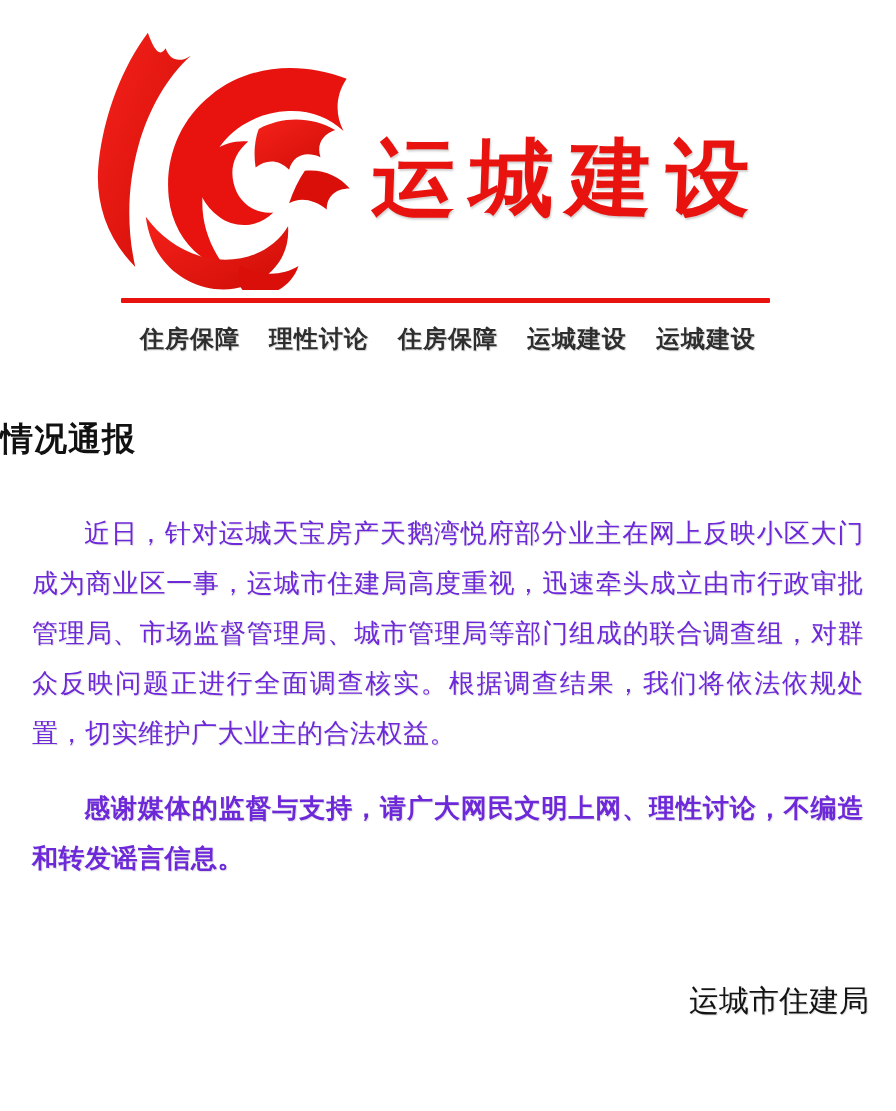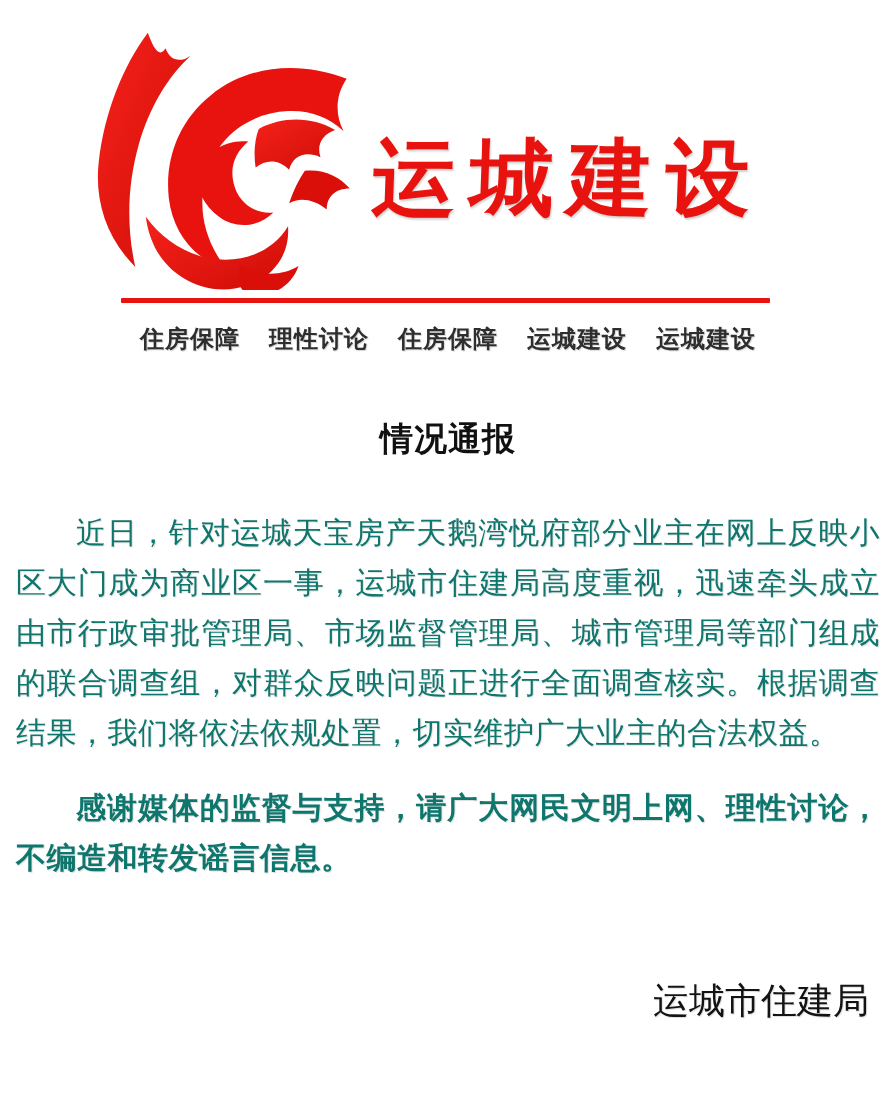--- a/index.html
+++ b/index.html
@@ -57,45 +57,45 @@
     color: #2e2e2e;
     text-decoration: none;
     letter-spacing: 1px;
     text-shadow: 1px 1px 1px rgba(150,150,150,0.4);
     cursor: pointer;
   }
 
   
   .notice-title {
     margin-top: 68px;
-    text-align: center;
+    text-align: left;
     font-size: 33px;
     line-height: 38px;
     font-weight: 600;
     color: #111;
     letter-spacing: 1px;
   }
   .body-text {
-    margin: 0 16px;
-    font-size: 30px;
+    margin: 0 32px;
+    font-size: 26px;
     line-height: 50px;
     text-align: justify;
     text-indent: 2em;
-    color: #0f766e;
+    color: #6d28d9;
     letter-spacing: 0.5px;
     text-shadow: 1px 1px 1px rgba(160,160,160,0.35);
   }
   .p1 { margin-top: 50px; }
   .p2 { margin-top: 25px; font-weight: bold; }
 
   .signature {
     margin-top: 97px;
     margin-right: 27px;
     text-align: right;
-    font-size: 36px;
+    font-size: 30px;
     line-height: 42px;
     color: #131313;
     text-shadow: 1px 1px 1px rgba(160,160,160,0.35);
   }
 </style>
 </head>
 <body>
 
 <div class="page">
 

